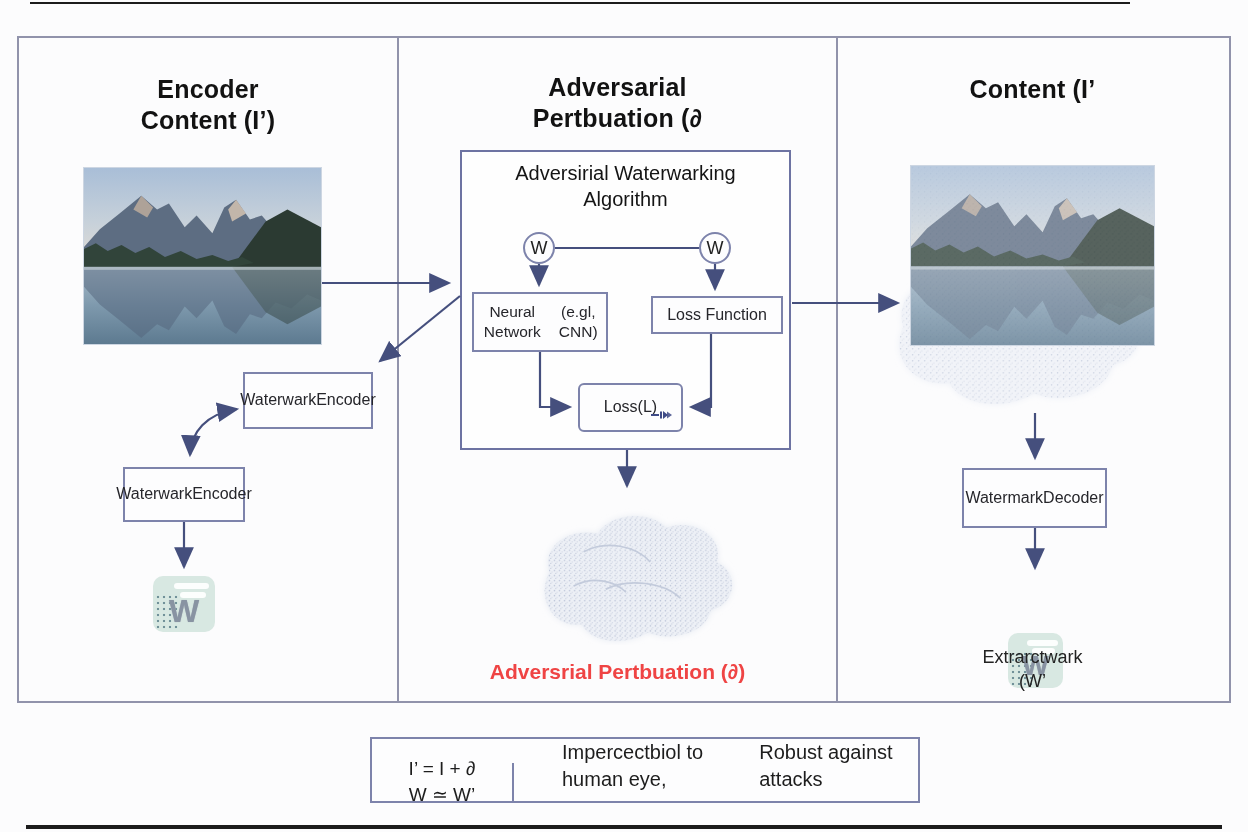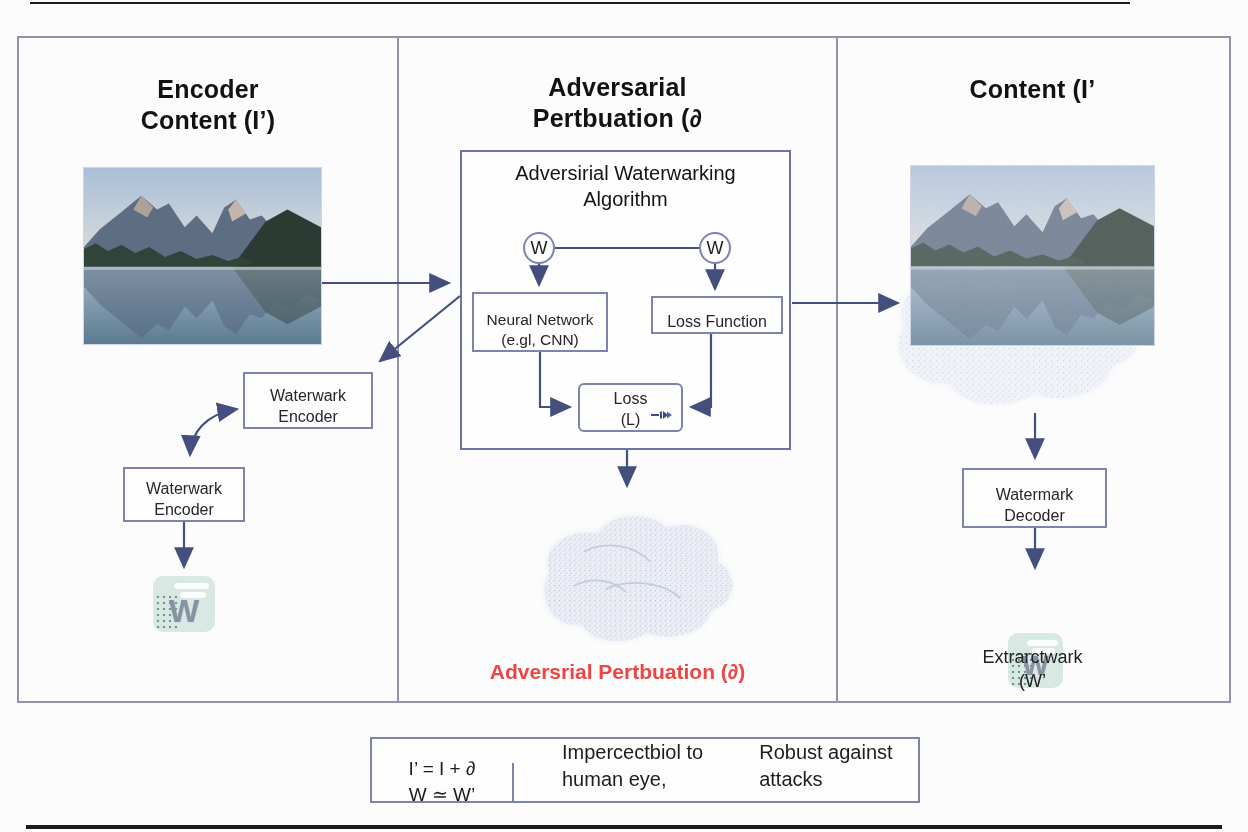--- a/index.html
+++ b/index.html
@@ -11,22 +11,22 @@
   
   .edge-line{position:absolute;background:#1c1c1c;}
   
   .frame{left:17px;top:36px;width:1210px;height:663px;border:2px solid #9193ab;background:transparent;}
   .col-divider{top:36px;width:2px;height:665px;background:#9193ab;}
   
   .panel-title{font-weight:bold;font-size:25px;line-height:1.22;text-align:center;color:#121212;letter-spacing:.2px;}
   .panel-title span{display:block;}
   
   .dbox{
-    border:2px solid #7d83ab;background:#fdfdfe;display:flex;flex-direction:column;
-    align-items:center;justify-content:flex-end;text-align:center;box-sizing:border-box;
+    border:2px solid #7d83ab;background:#fdfdfe;display:flex;flex-direction:row;
+    align-items:center;justify-content:center;text-align:center;box-sizing:border-box;
   }
   .dbox span{display:block;}
   .box-label{font-size:16px;line-height:1.28;color:#26262b;}
   
   .algo-box{border:2px solid #6d73a2;background:rgba(255,255,255,.6);box-sizing:border-box;}
   .algo-title{font-weight:normal;font-size:20px;line-height:1.3;text-align:center;color:#141414;}
   .algo-title span{display:block;}
   .w-circle{
     width:32px;height:32px;border-radius:50%;border:2px solid #7d83ab;background:#fdfdfe;
     display:flex;align-items:center;justify-content:center;font-size:18px;color:#222;box-sizing:border-box;

